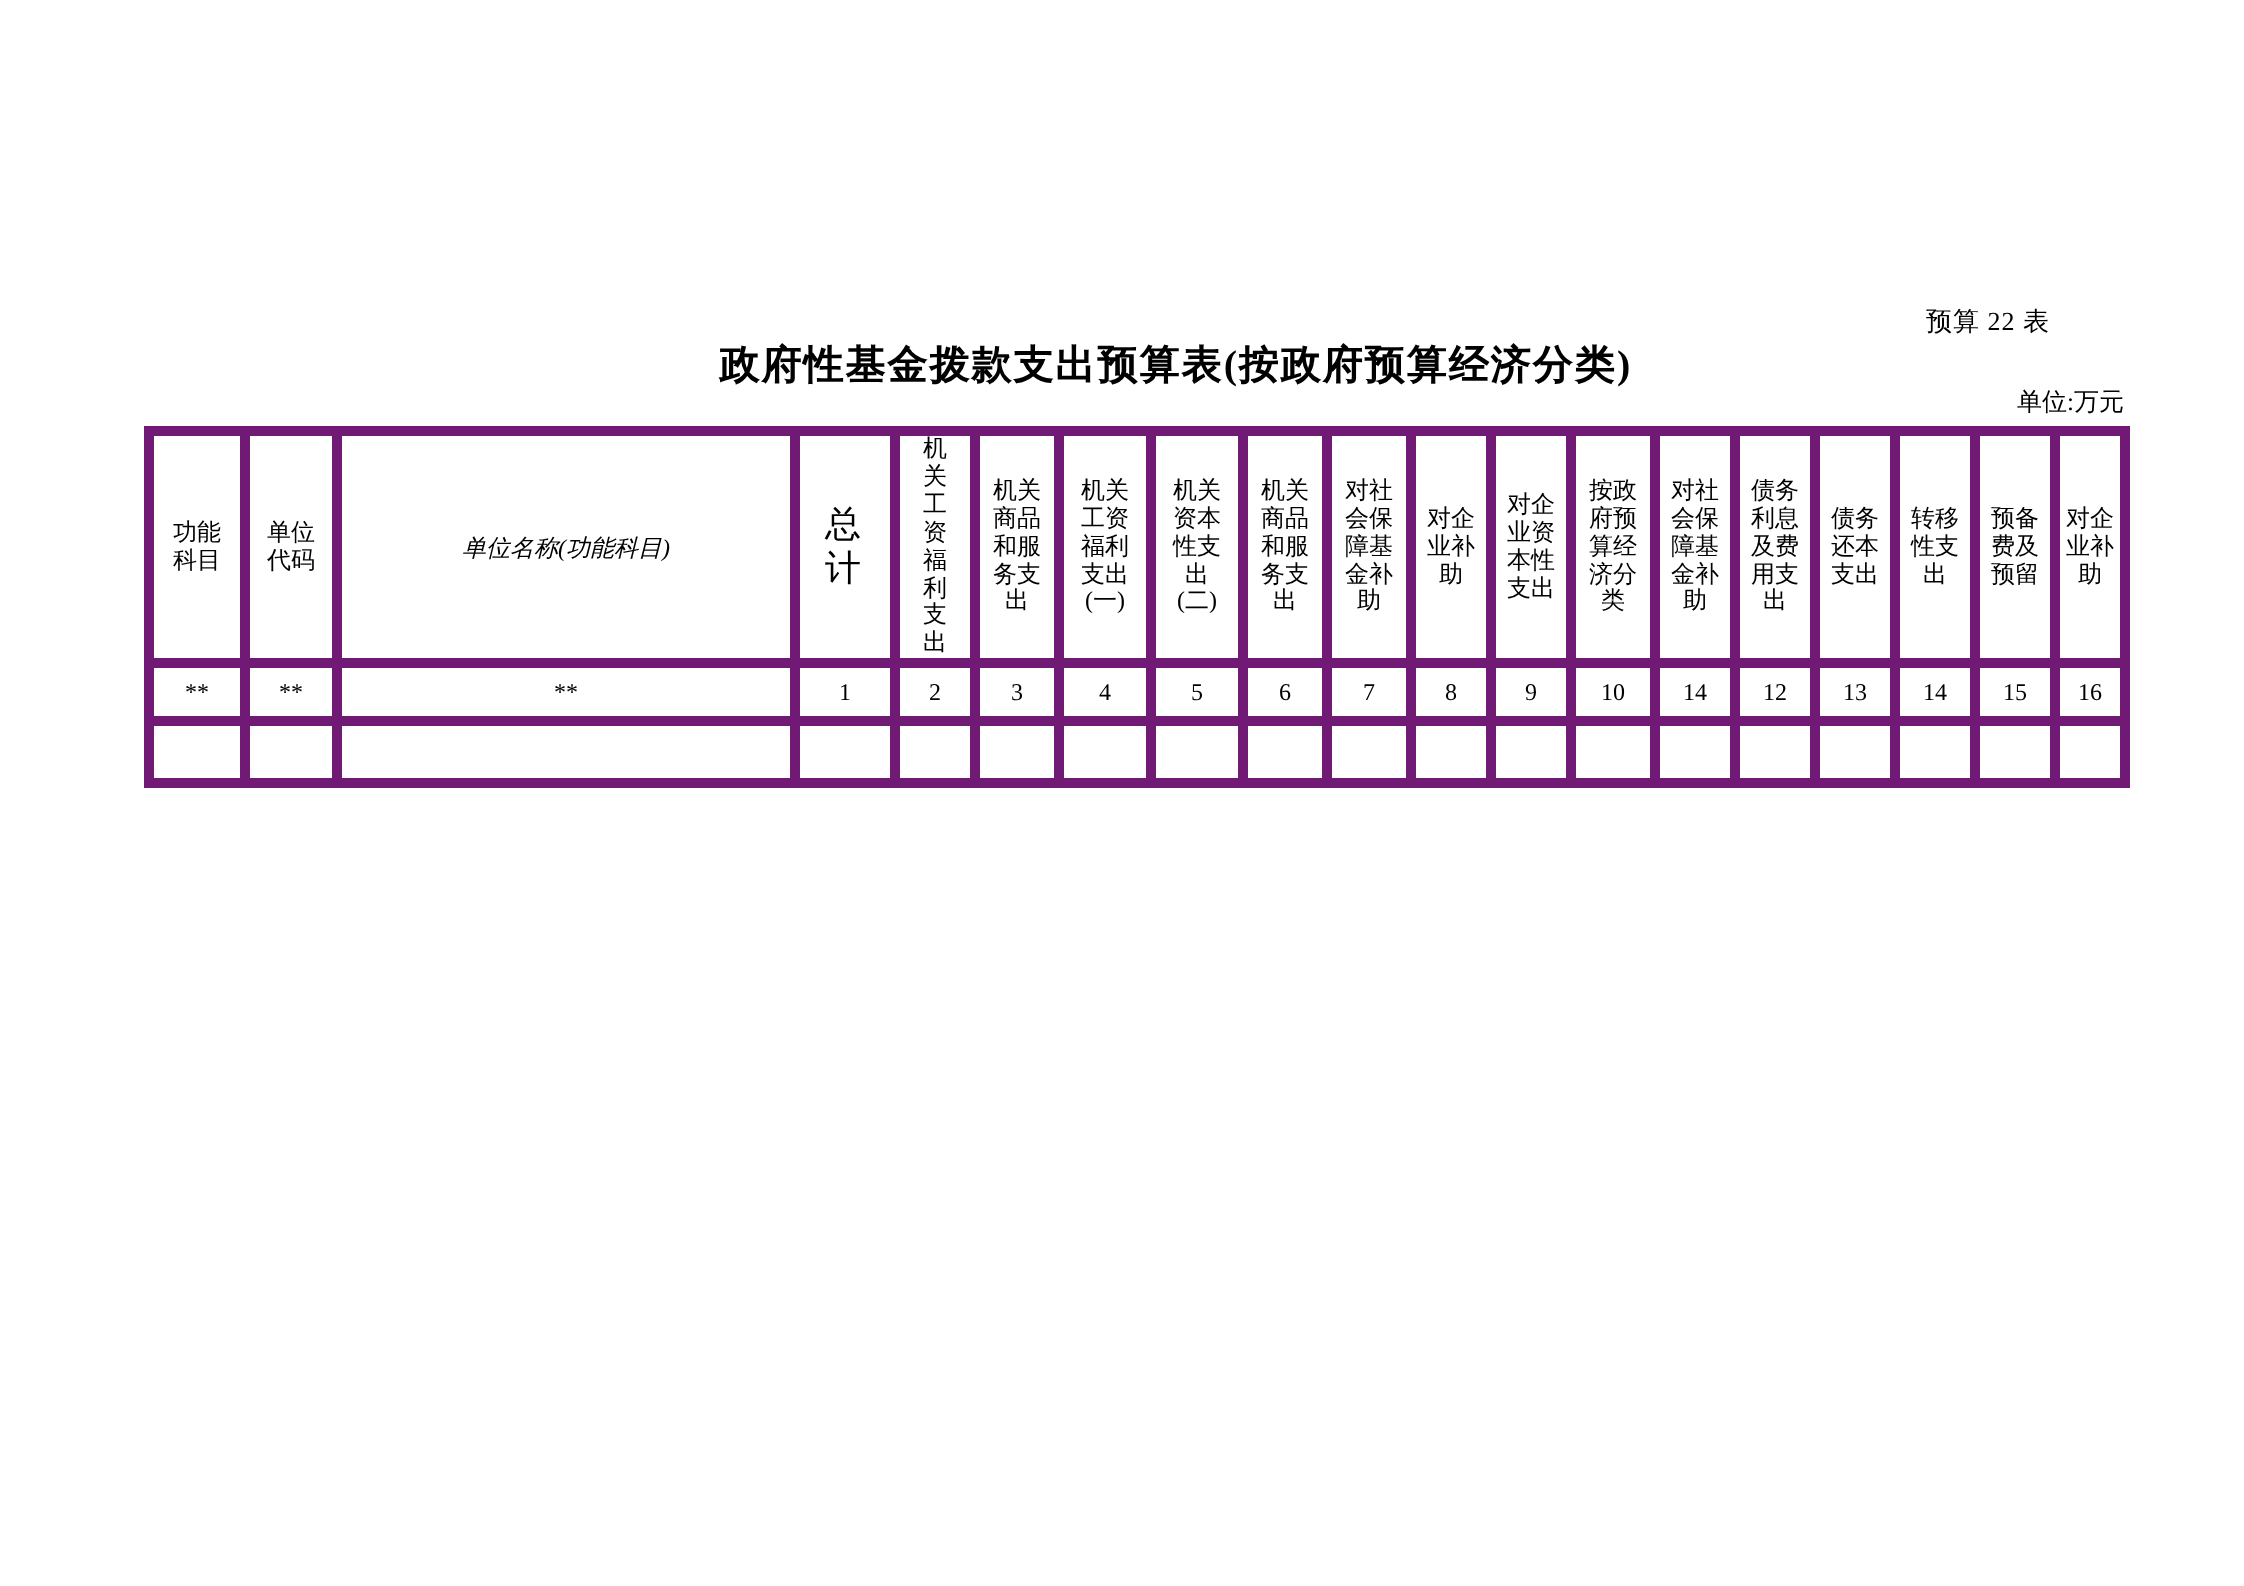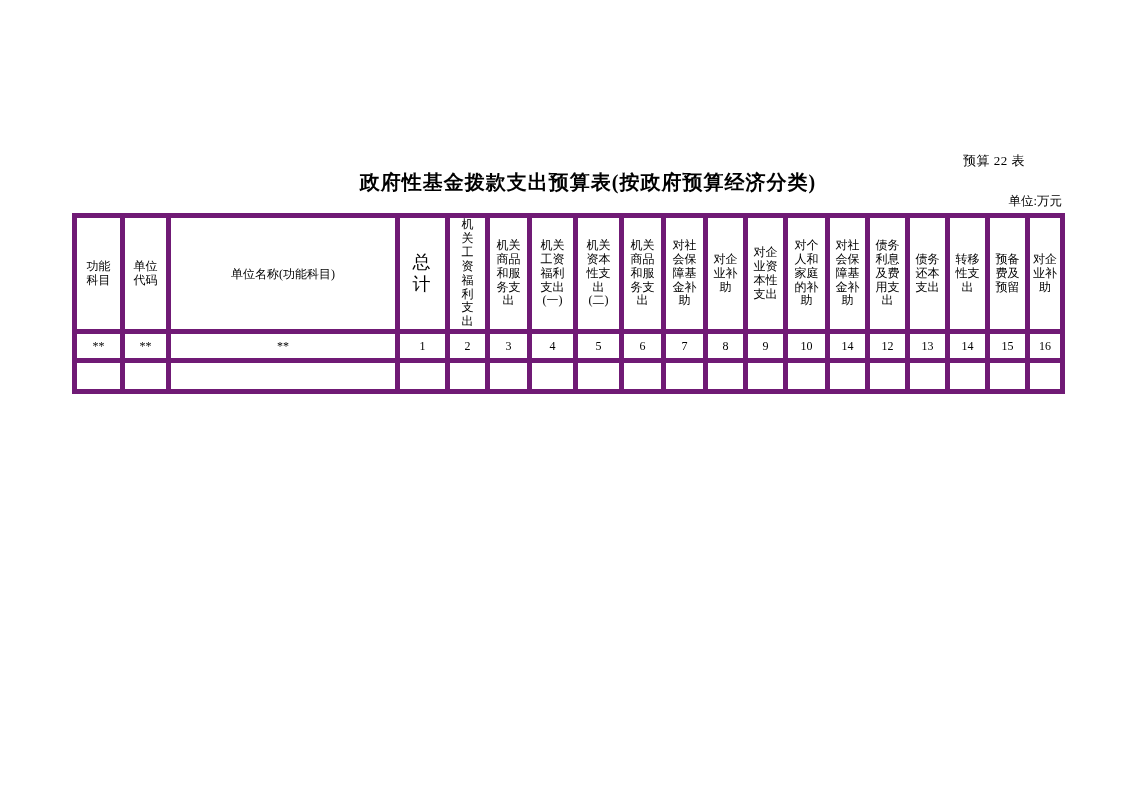--- a/index.html
+++ b/index.html
@@ -90,20 +90,21 @@
     text-align: center;
     font-size: 12px;
   }
   .total-label {
     letter-spacing: 6px;
     padding-left: 4px;
     font-size: 18px;
   }
   .name-cell {
     font-size: 12.5px;
+    font-style: italic;
   }
 </style>
 </head>
 <body>
 
 <div class="page">
 
   <div class="form-no">预算 22 表</div>
 
   <div class="doc-title">政府性基金拨款支出预算表(按政府预算经济分类)</div>
@@ -164,21 +165,21 @@
         <td>
           <span class="vtext wide2">对社会保障基金补助</span>
         </td>
         <td>
           <span class="vtext wide2">对企业补助</span>
         </td>
         <td>
           <span class="vtext wide2">对企业资本性支出</span>
         </td>
         <td>
-          <span class="vtext wide2">对个人和家庭的补助</span>
+          <span class="vtext wide2">按政府预算经济分类</span>
         </td>
         <td>
           <span class="vtext wide2">对社会保障基金补助</span>
         </td>
         <td>
           <span class="vtext wide2">债务利息及费用支出</span>
         </td>
         <td>
           <span class="vtext wide2">债务还本支出</span>
         </td>

